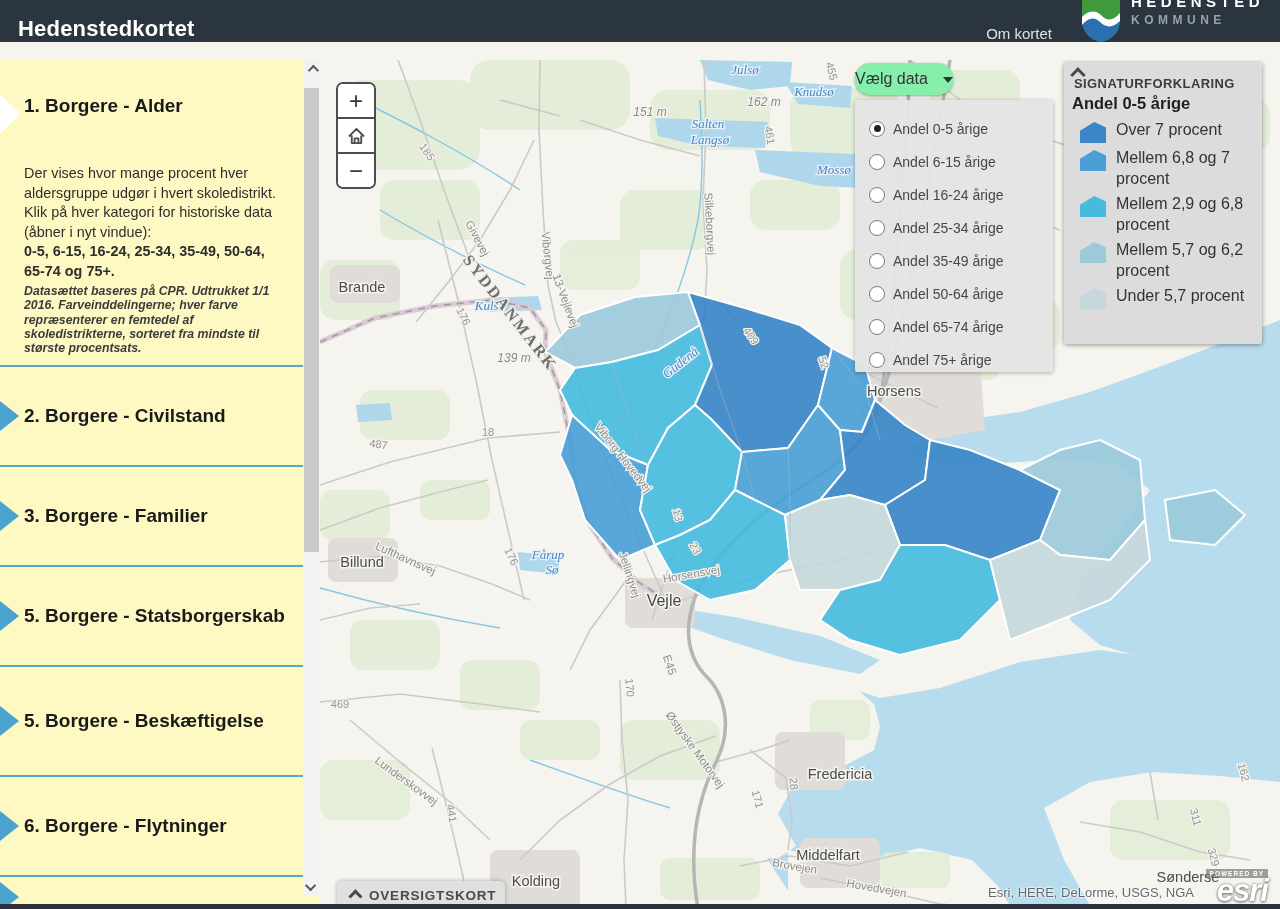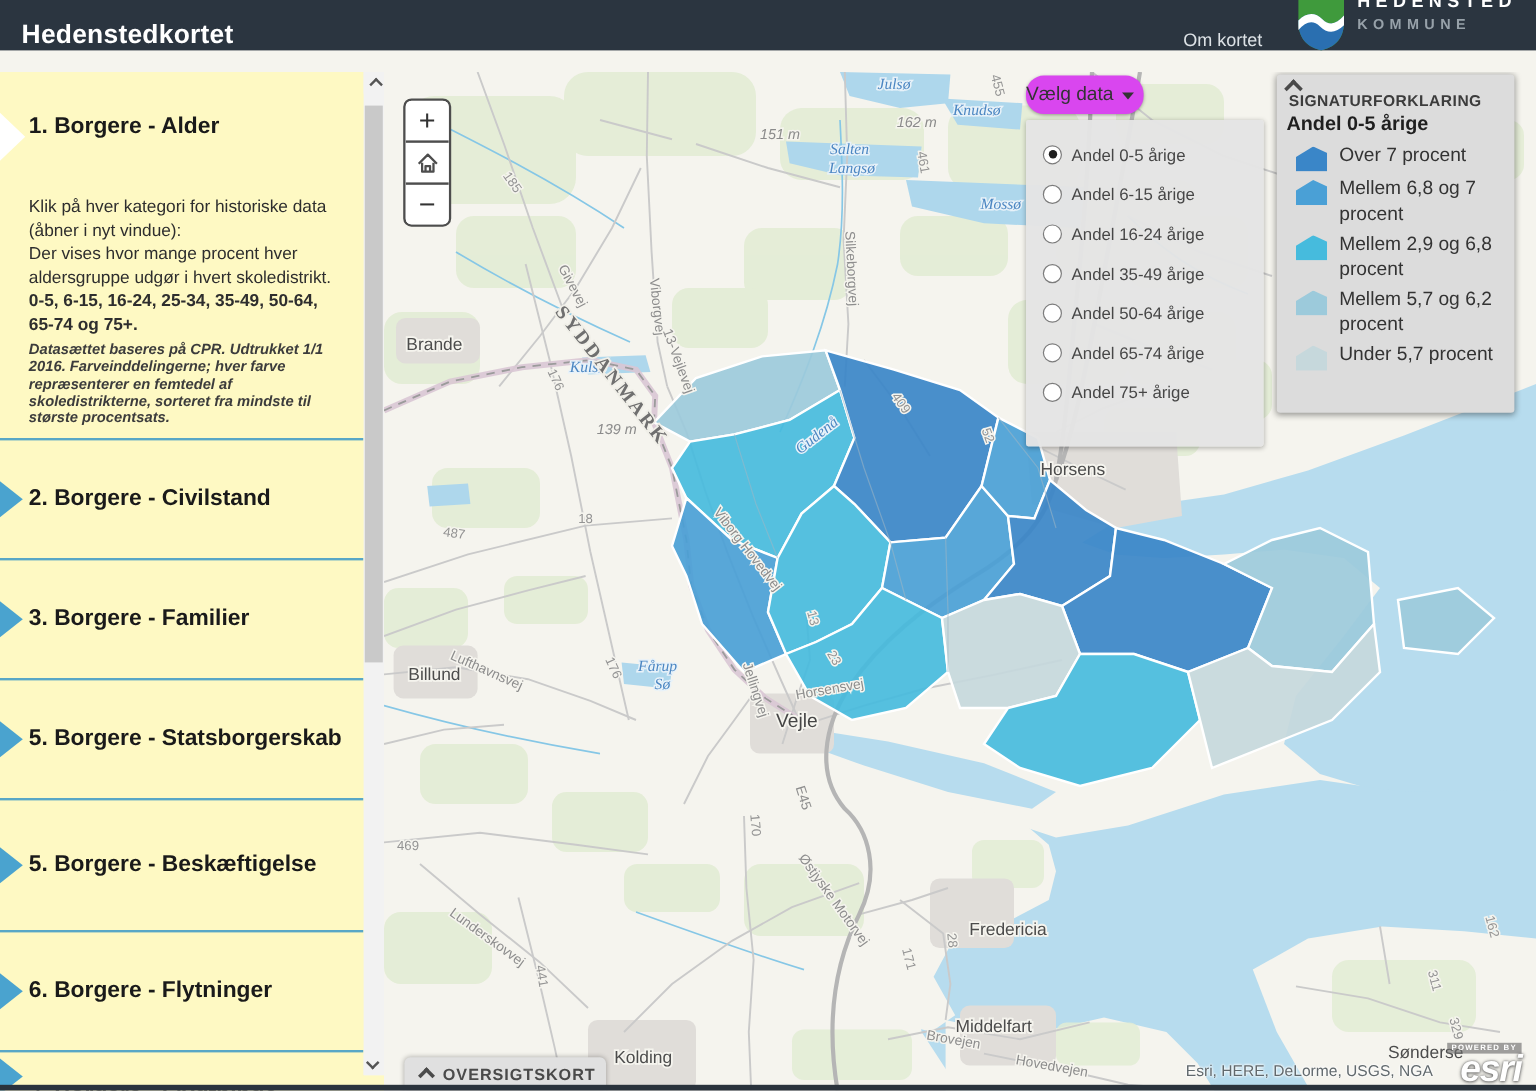--- a/index.html
+++ b/index.html
@@ -47,22 +47,22 @@
   .lbl-water{font:italic 13px "Liberation Serif",serif;fill:#4b86c2;paint-order:stroke;stroke:#e8f2f9;stroke-width:2.5px;}
   .lbl-elev{font:italic 12px "Liberation Sans",sans-serif;fill:#8b8b8b;paint-order:stroke;stroke:#f5f4ee;stroke-width:2.5px;}
   .lbl-region{font:600 16px "Liberation Serif",serif;fill:#6f6f6f;letter-spacing:2.5px;paint-order:stroke;stroke:#f0efe8;stroke-width:3px;}
   .lbl-road{font:11.5px "Liberation Sans",sans-serif;fill:#8d8d8d;paint-order:stroke;stroke:#f5f4ee;stroke-width:2.5px;}
   .lbl-route{font:11px "Liberation Sans",sans-serif;fill:#949494;paint-order:stroke;stroke:#f5f4ee;stroke-width:2.5px;}
   
   #zoomctl{position:absolute;left:16px;top:22px;width:36px;background:#fff;border:2px solid #4d4d4d;border-radius:7px;overflow:hidden;}
   #zoomctl .zb{height:33px;display:flex;align-items:center;justify-content:center;font-size:24px;color:#333;cursor:pointer;background:#fff;}
   #zoomctl .zb + .zb{border-top:2px solid #4d4d4d;}
   
-  #ddbtn{position:absolute;left:535px;top:3px;width:98px;height:32px;background:#d946ef;border-radius:15px;
-     display:flex;align-items:center;justify-content:flex-start;gap:7px;font-size:16px;color:#333;cursor:pointer;
+  #ddbtn{position:absolute;left:535px;top:3px;width:98px;height:32px;background:#86efac;border-radius:15px;
+     display:flex;align-items:center;justify-content:space-between;gap:7px;font-size:16px;color:#333;cursor:pointer;
      box-shadow:0 1px 3px rgba(0,0,0,.35);}
   #ddbtn .caret{width:0;height:0;border-left:5px solid transparent;border-right:5px solid transparent;border-top:6px solid #333;margin-top:2px;}
   #ddpanel{position:absolute;left:535px;top:40px;width:198px;height:272px;background:rgba(228,228,228,.97);
      border-radius:2px;box-shadow:0 1px 4px rgba(0,0,0,.3);padding:12px 0 0 14px;box-sizing:border-box;}
   .opt{display:flex;align-items:center;height:33px;cursor:pointer;}
   .radio{width:14px;height:14px;border:1px solid #7c7c7c;border-radius:50%;background:#fff;display:inline-flex;align-items:center;justify-content:center;flex:none;}
   .radio.on::after{content:"";width:7px;height:7px;border-radius:50%;background:#1f1f1f;}
   .opt .ol{margin-left:8px;font-size:14px;color:#474747;}
   
   #legend{position:absolute;left:744px;top:2px;width:198px;height:282px;background:#dcdcdc;border-radius:3px;
@@ -111,22 +111,22 @@
       </div>
     </div>
   </div>
 
   <div id="sidebar">
     <div id="sblist">
         <div class="sec first">
           <span class="arrow" style="border-left-color: rgb(255, 255, 255);"></span>
           <h2>1. Borgere - Alder</h2>
           <div class="desc">
+            <p>Der vises hvor mange procent hver aldersgruppe udgør i hvert skoledistrikt.</p>
             <p>Klik på hver kategori for historiske data (åbner i nyt vindue):</p>
-            <p>Der vises hvor mange procent hver aldersgruppe udgør i hvert skoledistrikt.</p>
             <p class="links">0-5, 6-15, 16-24, 25-34, 35-49, 50-64, 65-74 og 75+.</p>
             <p class="note">Datasættet baseres på CPR. Udtrukket 1/1 2016. Farveinddelingerne; hver farve repræsenterer en femtedel af skoledistrikterne, sorteret fra mindste til største procentsats.</p>
           </div>
         </div>
         <div class="sec plain">
           <span class="arrow"></span>
           <h2>2. Borgere - Civilstand</h2>
         </div>
         <div class="sec plain">
           <span class="arrow"></span>
@@ -392,20 +392,24 @@
         <div class="opt">
           <span class="radio"></span>
           <span class="ol">Andel 6-15 årige</span>
         </div>
         <div class="opt">
           <span class="radio"></span>
           <span class="ol">Andel 16-24 årige</span>
         </div>
         <div class="opt">
           <span class="radio"></span>
+          <span class="ol">Andel 25-34 årige</span>
+        </div>
+        <div class="opt">
+          <span class="radio"></span>
           <span class="ol">Andel 35-49 årige</span>
         </div>
         <div class="opt">
           <span class="radio"></span>
           <span class="ol">Andel 50-64 årige</span>
         </div>
         <div class="opt">
           <span class="radio"></span>
           <span class="ol">Andel 65-74 årige</span>
         </div>

